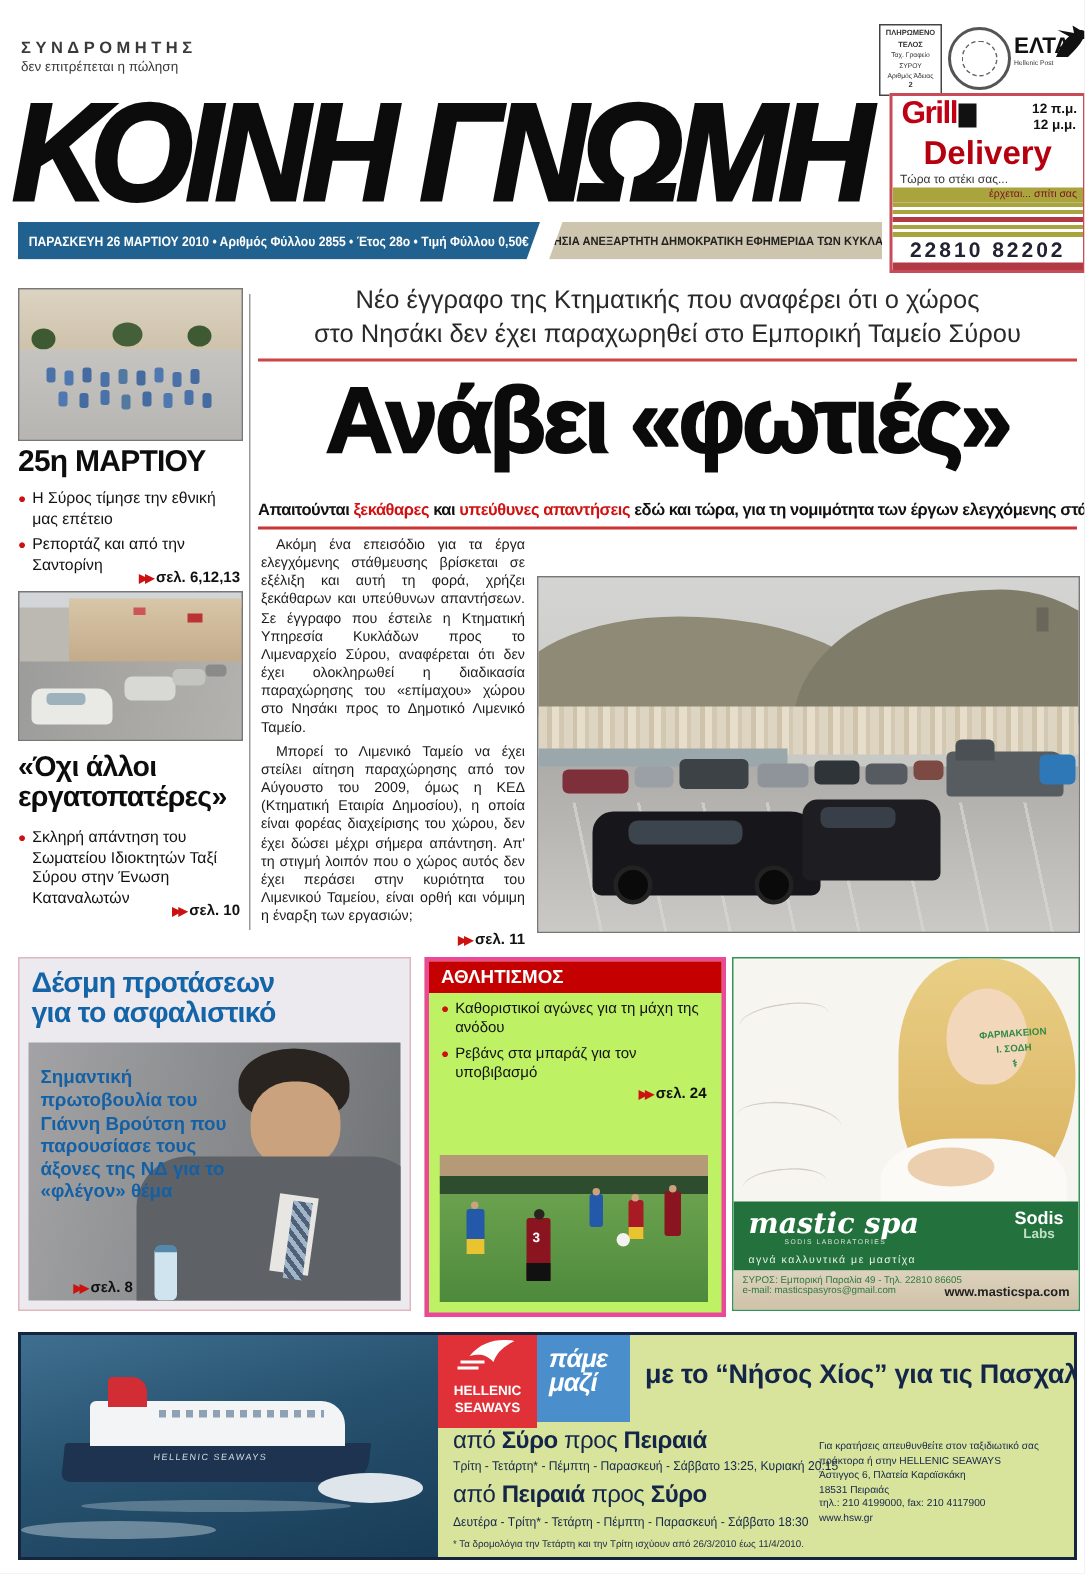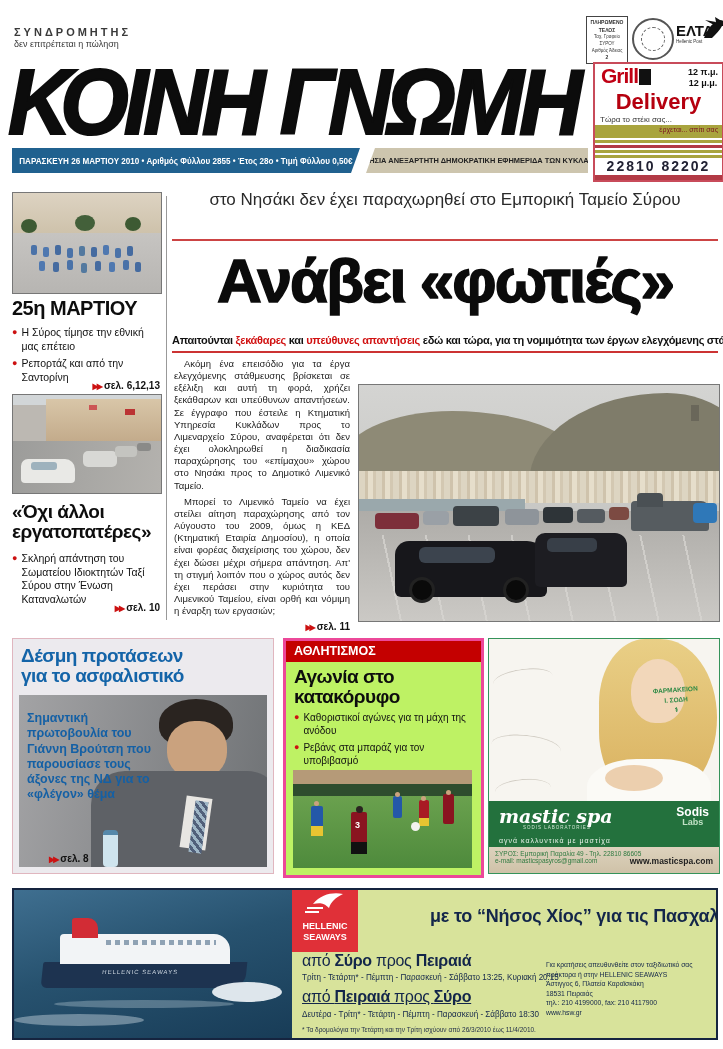--- a/index.html
+++ b/index.html
@@ -168,20 +168,21 @@
     <div class="grill-line1">Τώρα το στέκι σας...</div>
     <div class="grill-oliveband">
         <span>έρχεται... σπίτι σας</span>
       </div>
     <div class="grill-stripes"></div>
     <div class="grill-phone">22810 82202</div>
     <div class="grill-redband"></div>
   </div>
 
   <div class="abs kicker">
+    <div>Νέο έγγραφο της Κτηματικής που αναφέρει ότι ο χώρος</div>
     <div>στο Νησάκι δεν έχει παραχωρηθεί στο Εμπορική Ταμείο Σύρου</div>
   </div>
   <div class="abs rule-red1"></div>
   <div class="abs headline">Ανάβει «φωτιές»</div>
   <div class="abs subhead">
     <span>Απαιτούνται </span><span class="red">ξεκάθαρες</span><span> και </span><span class="red">υπεύθυνες απαντήσεις</span><span> εδώ και τώρα, για τη νομιμότητα των έργων ελεγχόμενης στάθμευσης</span>
   </div>
   <div class="abs rule-red2"></div>
 
   <div class="abs photo" style="left:12px;top:192px;width:148px;height:100px;background:#c9c7c4;">
@@ -286,24 +287,20 @@
       <div class="ph-layer" style="left:84px;bottom:0;width:15px;height:32px;background:#cfe4ee;border-radius:4px;border-top:5px solid #5588aa;"></div>
       <div class="box1-summary">Σημαντική πρωτοβουλία του Γιάννη Βρούτση που παρουσίασε τους άξονες της ΝΔ για το «φλέγον» θέμα</div>
       <div class="box1-ref pageref">
         <span class="arr">▶▶</span><span>σελ. 8</span>
       </div>
     </div>
   </div>
 
   <div class="abs box2">
     <div class="box2-bar">ΑΘΛΗΤΙΣΜΟΣ</div>
-    <div class="box2-title">
-      <div>Αγωνία στο</div>
-      <div>κατακόρυφο</div>
-    </div>
     <div style="margin-top:3px;">
       <div class="bullet">
           <span class="dot">●</span>
           <span>Καθοριστικοί αγώνες για τη μάχη της ανόδου</span>
         </div>
       <div class="bullet">
           <span class="dot">●</span>
           <span>Ρεβάνς στα μπαράζ για τον υποβιβασμό</span>
         </div>
     </div>
@@ -379,26 +376,30 @@
       <div class="ph-layer" style="left:40px;bottom:30px;width:180px;height:8px;background:#bfd0da;border-radius:50%;opacity:.35;"></div>
     </div>
     <div class="hsw-box">
       <svg width="44" height="26" viewBox="0 0 44 26">
         <path d="M4 18 H20 M2 22 H16" stroke="#fff" stroke-width="2"></path>
         <path d="M10 14 C18 4 30 2 40 4 C32 8 28 12 26 18 C20 12 16 13 10 14 Z" fill="#fff"></path>
       </svg>
       <div class="nm">HELLENIC</div>
       <div class="nm">SEAWAYS</div>
     </div>
+    <div class="pame">
+      <div>πάμε</div>
+      <div>μαζί</div>
+    </div>
     <div class="ferry-head">με το “Νήσος Χίος” για τις Πασχαλινές διακοπές!</div>
     <div class="route" style="left:288px;top:62px;">
       <span>από </span><span class="b">Σύρο</span><span> προς </span><span class="b">Πειραιά</span>
     </div>
     <div class="sched" style="left:288px;top:82px;">Τρίτη - Τετάρτη* - Πέμπτη - Παρασκευή - Σάββατο 13:25, Κυριακή 20:15</div>
-    <div class="route" style="left:288px;top:98px;text-decoration:underline;">
+    <div class="route" style="left:288px;top:98px;">
       <span>από </span><span class="b">Πειραιά</span><span> προς </span><span class="b">Σύρο</span>
     </div>
     <div class="sched" style="left:288px;top:119px;">Δευτέρα - Τρίτη* - Τετάρτη - Πέμπτη - Παρασκευή - Σάββατο 18:30</div>
     <div class="ferry-note">* Τα δρομολόγια την Τετάρτη και την Τρίτη ισχύουν από 26/3/2010 έως 11/4/2010.</div>
     <div class="ferry-info">
       <div>Για κρατήσεις απευθυνθείτε στον ταξιδιωτικό σας</div>
       <div>πράκτορα ή στην HELLENIC SEAWAYS</div>
       <div>Άστιγγος 6, Πλατεία Καραϊσκάκη</div>
       <div>18531 Πειραιάς</div>
       <div>τηλ.: 210 4199000, fax: 210 4117900</div>

